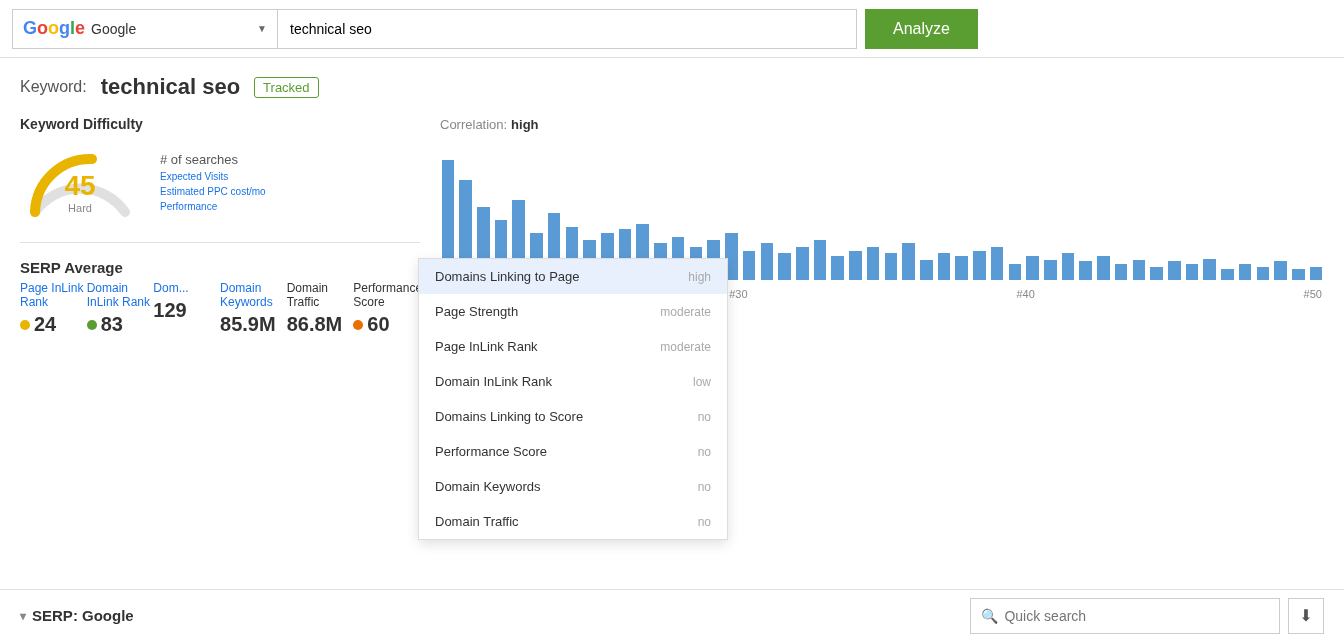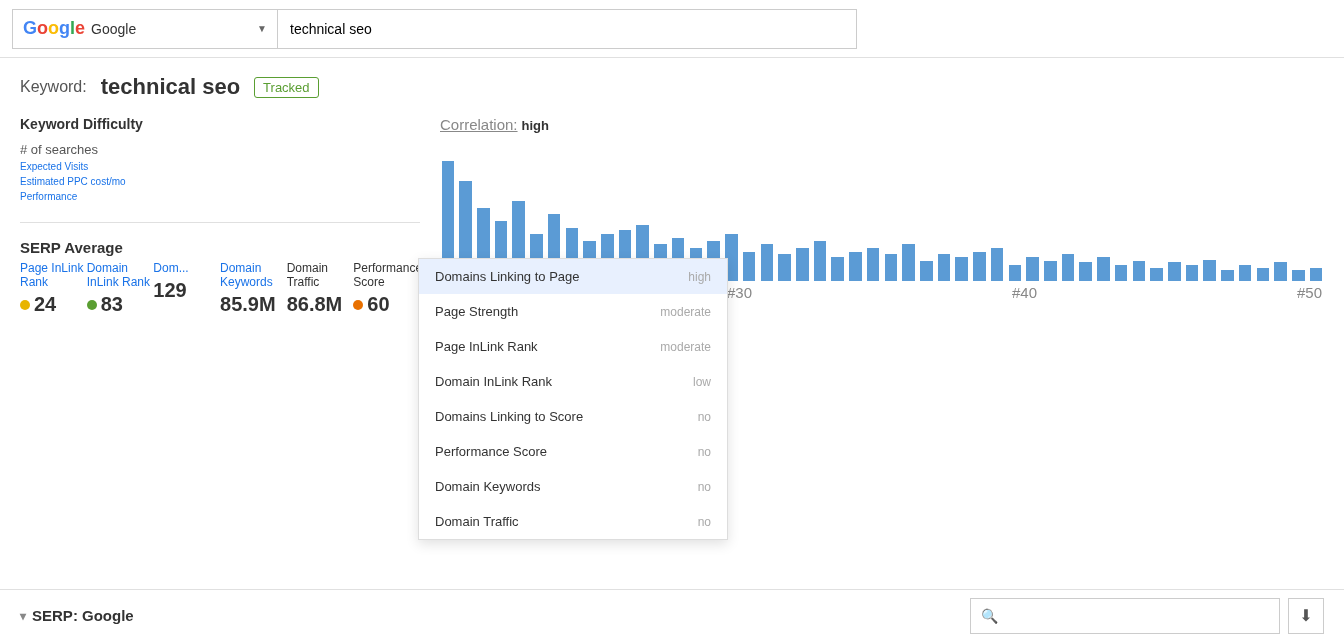--- a/index.html
+++ b/index.html
@@ -175,23 +175,22 @@
       align-items: center;
       justify-content: space-between;
       margin-bottom: 8px;
     }
     .chart-title {
       font-size: 14px;
       font-weight: bold;
       color: #1a73e8;
     }
     .correlation-label {
-      font-size: 15px;
+      font-size: 13px;
       color: #888;
-      text-decoration: underline;
     }
     .correlation-value {
       font-size: 13px;
       font-weight: bold;
       color: #333;
     }
 
     
     .bar-chart {
       width: 100%;
@@ -215,21 +214,21 @@
     }
     .bar-axis {
       position: absolute;
       bottom: 0;
       left: 0;
       right: 0;
       display: flex;
       justify-content: space-between;
       padding: 0 2px;
     }
-    .axis-label { font-size: 15px; color: #888; }
+    .axis-label { font-size: 11px; color: #888; }
 
     
     .divider { border-top: 1px solid #e0e0e0; margin: 16px 0; }
 
     
     .serp-avg-title { font-size: 15px; font-weight: bold; margin-bottom: 5px; }
     .serp-metrics-row {
       display: flex;
       gap: 0;
       align-items: flex-start;
@@ -339,37 +338,48 @@
 
 <div class="search-bar">
   <div class="google-select">
     <span class="google-logo">
       <span>G</span><span>o</span><span>o</span><span>g</span><span>l</span><span>e</span>
     </span>
     <span class="google-label">Google</span>
     <span class="chevron-down">▼</span>
   </div>
   <input class="keyword-input" type="text" value="technical seo" style="">
+  <button class="analyze-btn">Analyze</button>
 </div>
 
 <div class="main-content">
 
   <div class="keyword-header">
     <span class="keyword-label">Keyword:</span>
     <span class="keyword-value">technical seo</span>
     <span class="tracked-badge">Tracked</span>
   </div>
 
 
   <div class="two-col">
 
     <div class="left-panel">
       <div class="kd-section">
         <div class="kd-title">Keyword Difficulty</div>
         <div class="kd-gauge-row">
+          <div class="gauge-container">
+            <svg class="gauge-svg" viewBox="0 0 120 80">
+
+              <path d="M15,70 A55,55 0 0,1 105,70" fill="none" stroke="#e0e0e0" stroke-width="10" stroke-linecap="round"></path>
+
+              <path d="M15,70 A55,55 0 0,1 72,17" fill="none" stroke="#e8b400" stroke-width="10" stroke-linecap="round"></path>
+            </svg>
+            <span class="gauge-number">45</span>
+            <span class="gauge-label">Hard</span>
+          </div>
           <div class="kd-metrics">
             <span class="kd-metric-label"># of searches</span>
             <a class="kd-metric-link">Expected Visits</a>
             <a class="kd-metric-link">Estimated PPC cost/mo</a>
             <a class="kd-metric-link">Performance</a>
           </div>
         </div>
       </div>
 
       <div class="divider"></div>
@@ -620,18 +630,19 @@
 </div>
 
 <div class="bottom-bar">
   <div class="serp-google-label">
     <span class="chevron-left">▾</span>
     <span>SERP: Google</span>
   </div>
   <div style="display:flex;align-items:center;">
     <div class="quick-search-container">
       <span class="search-icon-sm">🔍</span>
+      <input class="quick-search-input" type="text" placeholder="Quick search" style="">
     </div>
     <button class="export-btn">
       <span>⬇</span>
     </button>
   </div>
 </div>
 
 </body></html>

